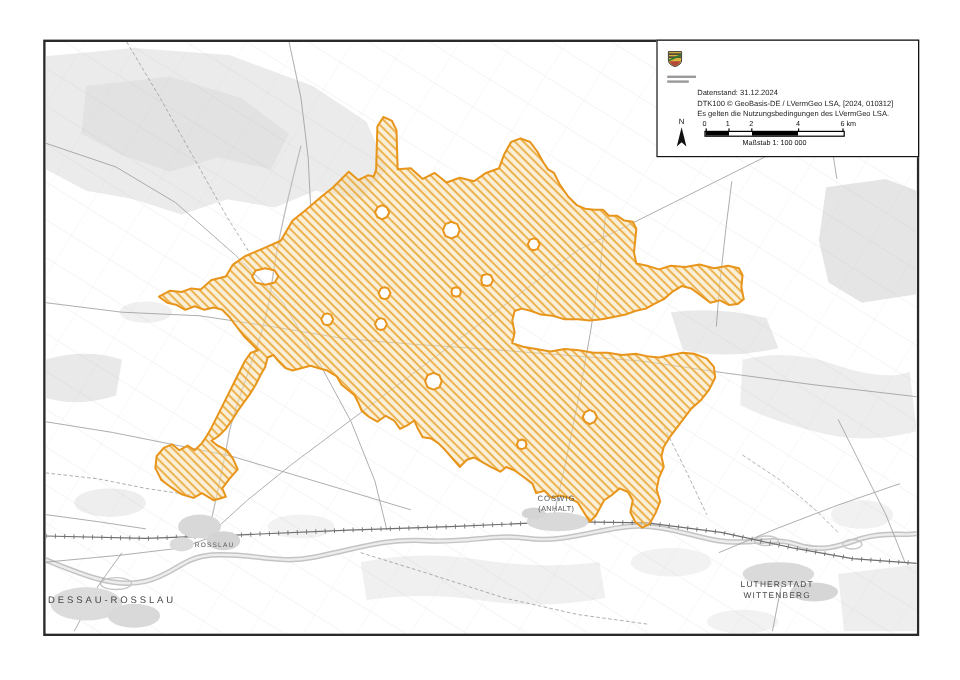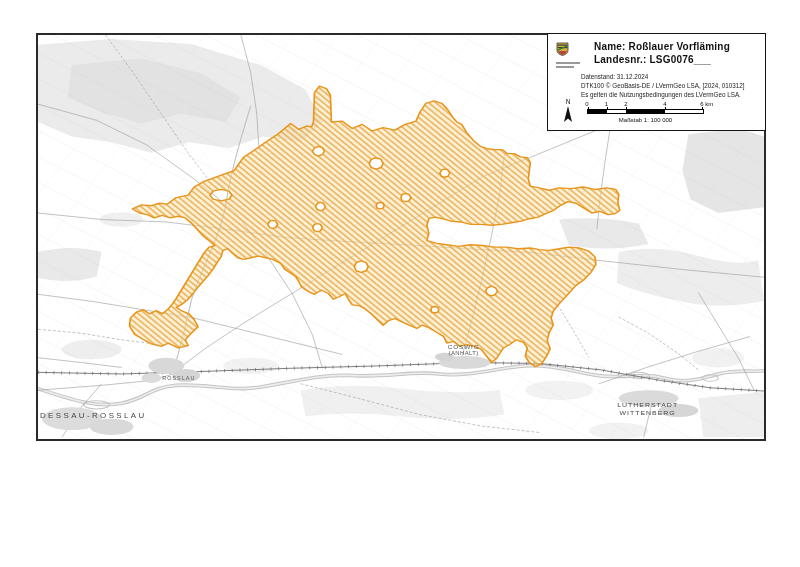--- a/index.html
+++ b/index.html
@@ -1,18 +1,18 @@
 <!DOCTYPE html>
 <html><head>
 <meta charset="utf-8">
 <style>
   html,body{margin:0;padding:0;background:#fff;}
   body{width:800px;height:567px;position:relative;font-family:"Liberation Sans",sans-serif;-webkit-font-smoothing:antialiased;}
   .page{position:absolute;inset:0;background:#fff;}
-  .map-frame{position:absolute;left:36px;top:33px;width:730px;height:408px;border:2px solid #2a2a2a;box-sizing:border-box;background:#fff;overflow:hidden;}
+  .map-frame{position:absolute;left:36px;top:33px;width:730px;height:497px;border:2px solid #2a2a2a;box-sizing:border-box;background:#fff;overflow:hidden;}
   .map-frame svg{display:block;width:100%;height:100%;}
   
   .legend{position:absolute;left:547px;top:33px;width:219px;height:98px;background:#fff;border:1.5px solid #141414;box-sizing:border-box;z-index:6;padding:6px 7px 3px 8px;}
   .legend-top{display:flex;align-items:flex-start;}
   .logo-col{width:30px;flex:0 0 30px;padding-top:2px;}
   .logo-col .bar{height:2px;background:#9a9a9a;margin-top:2px;}
   .logo-col .bar.b1{width:24px;}
   .logo-col .bar.b2{width:18px;}
   .titles{margin-left:8px;}
   .t-line{font-size:10px;font-weight:bold;color:#111;line-height:13px;letter-spacing:.2px;white-space:nowrap;}
@@ -170,24 +170,20 @@
       <div class="logo-col">
         <svg width="13" height="14" viewBox="0 0 13 14">
           <path d="M1,1 H12 V8 Q12,12 6.5,13.5 Q1,12 1,8 Z" fill="#D8B23C" stroke="#3a3a3a" stroke-width="0.8"></path>
           <rect x="1.5" y="2.5" width="10" height="1.2" fill="#3a3a3a"></rect>
           <rect x="1.5" y="5" width="10" height="1.2" fill="#3a3a3a"></rect>
           <path d="M1.5,7.5 L11.5,3 L11.5,4.6 L1.5,9.1 Z" fill="#2E7D32"></path>
           <path d="M2,9 H11 Q10,12 6.5,13 Q3,12 2,9 Z" fill="#B5463C"></path>
         </svg>
         <div class="bar b1"></div>
         <div class="bar b2"></div>
-      </div>
-      <div class="titles">
-        <div class="t-line">Name: Roßlauer Vorfläming</div>
-        <div class="t-line">Landesnr.: LSG0076___</div>
       </div>
     </div>
     <div class="info">
       <div>Datenstand: 31.12.2024</div>
       <div>DTK100 © GeoBasis-DE / LVermGeo LSA, [2024, 010312]</div>
       <div>Es gelten die Nutzungsbedingungen des LVermGeo LSA.</div>
     </div>
     <div class="scale-row">
       <div class="north">
         <div class="n-label">N</div>

